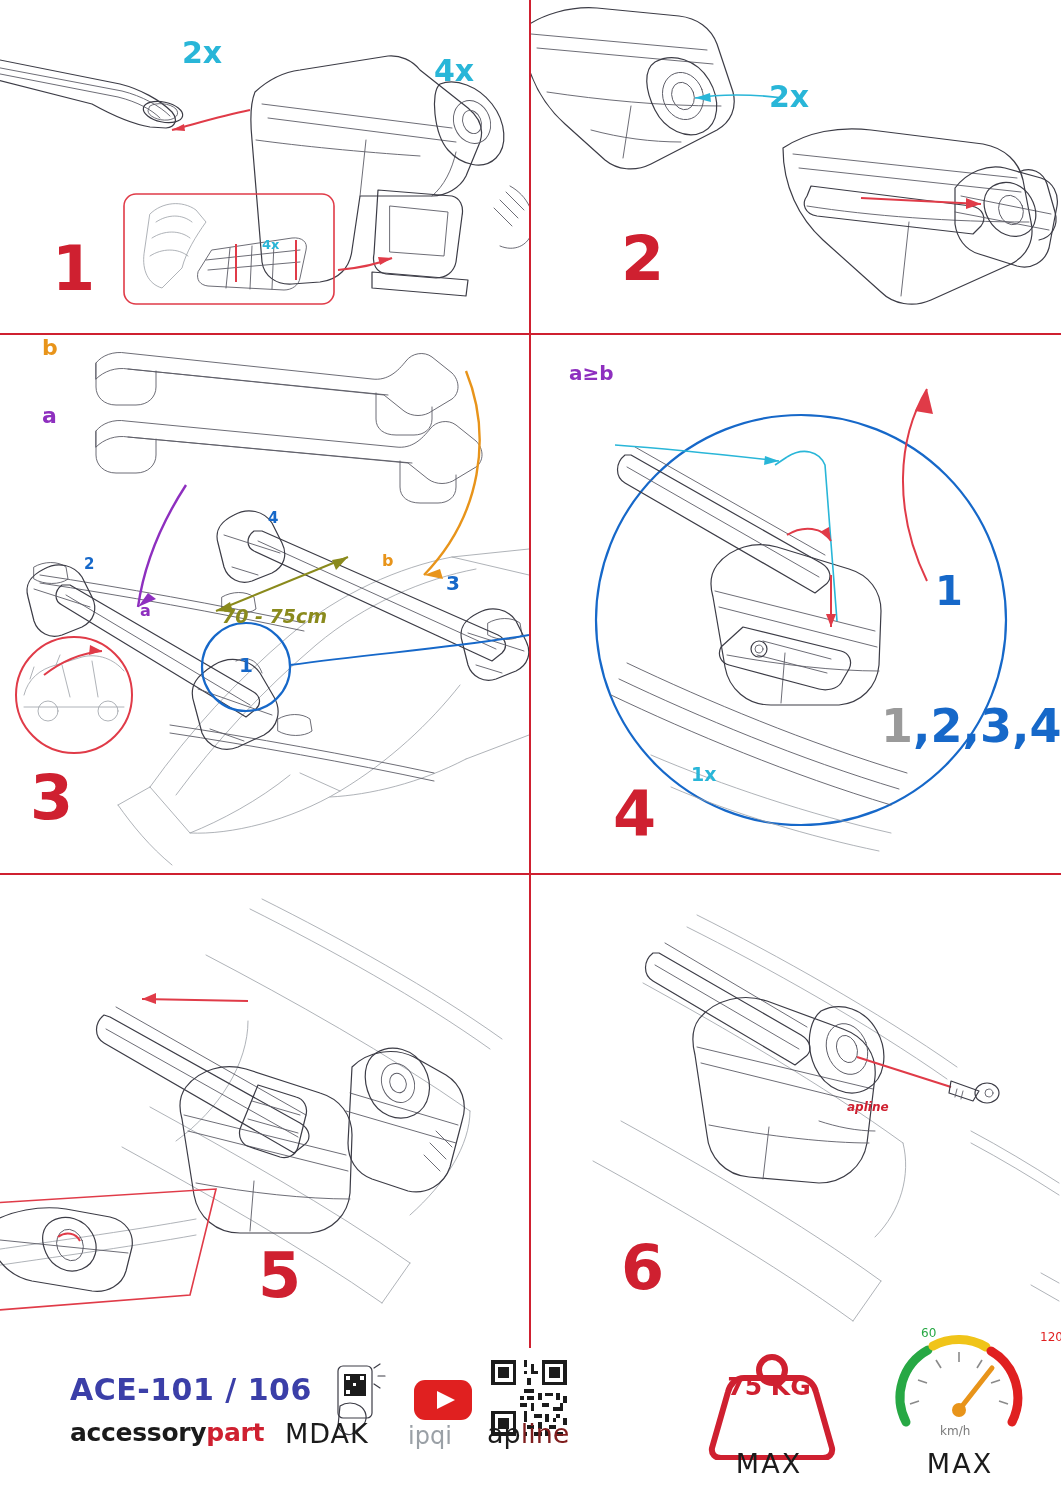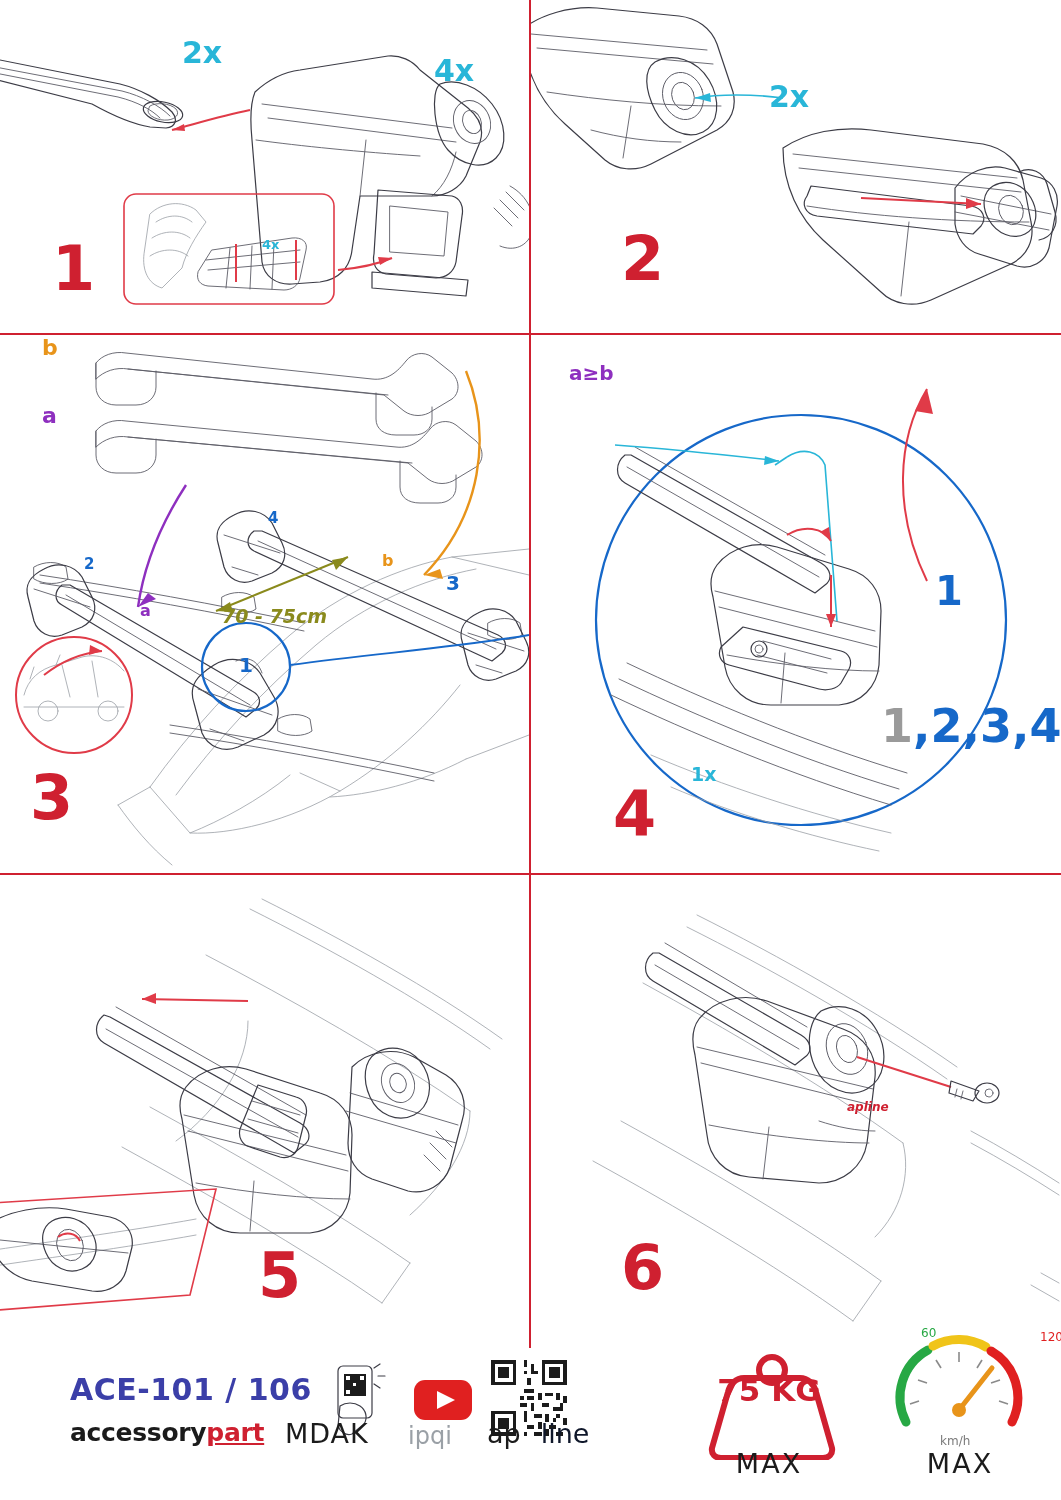--- a/index.html
+++ b/index.html
@@ -103,21 +103,21 @@
   }
   .brand-accessory {
     position: absolute;
     left: 70px; top: 70px;
     font-family: "DejaVu Sans", sans-serif;
     font-size: 25px;
     font-weight: 700;
     letter-spacing: -0.3px;
   }
   .brand-accessory .b1 { color: #1b1b1b; }
-  .brand-accessory .b2 { color: #cf2030; text-decoration: underline; }
+  .brand-accessory .b2 { color: #cf2030; }
   .logo-mdak {
     position: absolute;
     left: 285px; top: 70px;
     font-family: "DejaVu Sans", sans-serif;
     font-size: 27px;
     font-weight: 400;
     color: #1b1b1b;
     letter-spacing: 1px;
   }
   .logo-ipqi {
@@ -129,28 +129,28 @@
     color: #9aa0a6;
   }
   .logo-apline {
     position: absolute;
     left: 487px; top: 70px;
     font-family: "DejaVu Sans", sans-serif;
     font-size: 27px;
     font-weight: 400;
   }
   .logo-apline .ap { color: #1b1b1b; margin-top: 8px; }
-  .logo-apline .line { color: #0f172a; margin-left: 20px; }
+  .logo-apline .line { color: #7f1d1d; }
   .weight-val {
     position: absolute;
     left: 714px; top: 1372px;
     width: 110px;
     text-align: center;
     font-family: "DejaVu Sans", sans-serif;
-    font-size: 31px;
+    font-size: 25px;
     font-weight: 700;
     color: #cf2030;
   }
   .max-label {
     position: absolute;
     font-family: "DejaVu Sans", sans-serif;
     font-size: 27px;
     font-weight: 400;
     color: #1b1b1b;
     letter-spacing: 2px;
@@ -594,16 +594,16 @@
       <path d="M71,34 L71,44"></path>
         <path d="M94,42 L89,50"></path>
         <path d="M112,62 L103,65"></path>
       <path d="M120,86 L111,83"></path>
     </g>
     <path d="M71,92 L104,50" stroke="#e8941a" stroke-width="5" stroke-linecap="round" fill="none"></path>
     <circle cx="71" cy="92" r="7" fill="#e8941a"></circle>
   </svg>
   <div class="speed-small" style="left:903px; top:1326px; color:#27a844;margin-left:18px;">60</div>
   <div class="speed-small" style="left:998px; top:1330px; color:#e02020;margin-left:42px;">120</div>
-  <div class="speed-small" style="left:940px; top:1424px;margin-top:10px;">km/h</div>
+  <div class="speed-small" style="left:940px; top:1424px;">km/h</div>
   <div class="max-label" style="left:900px; top:1448px; width:120px; text-align:center;">MAX</div>
 
 </div>
 
 </body></html>

